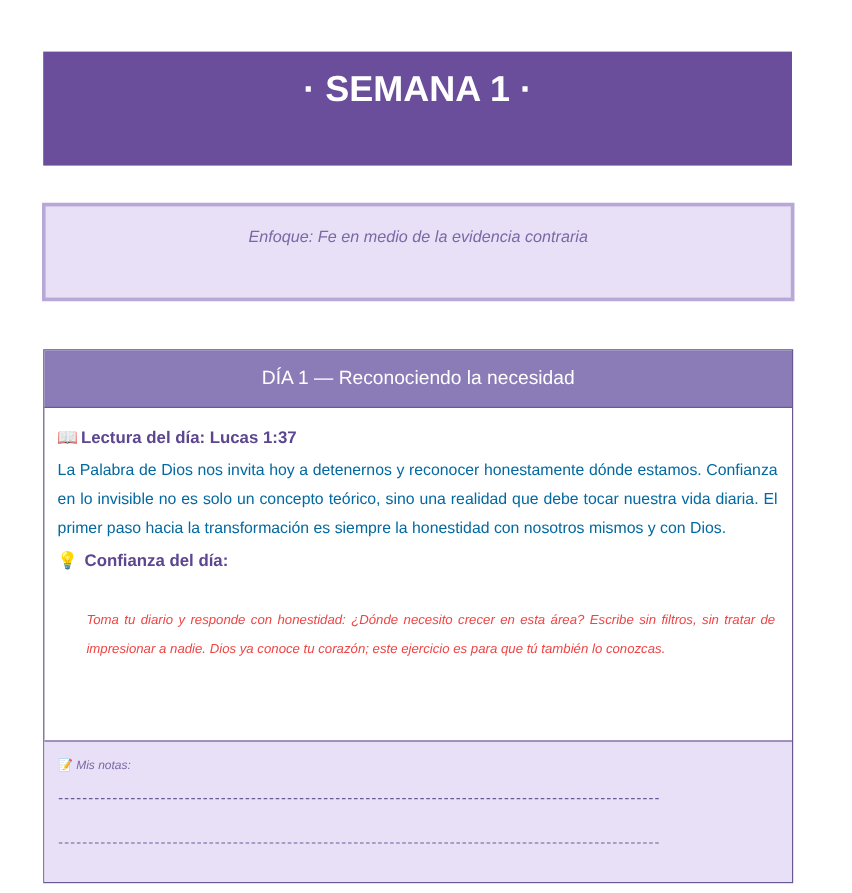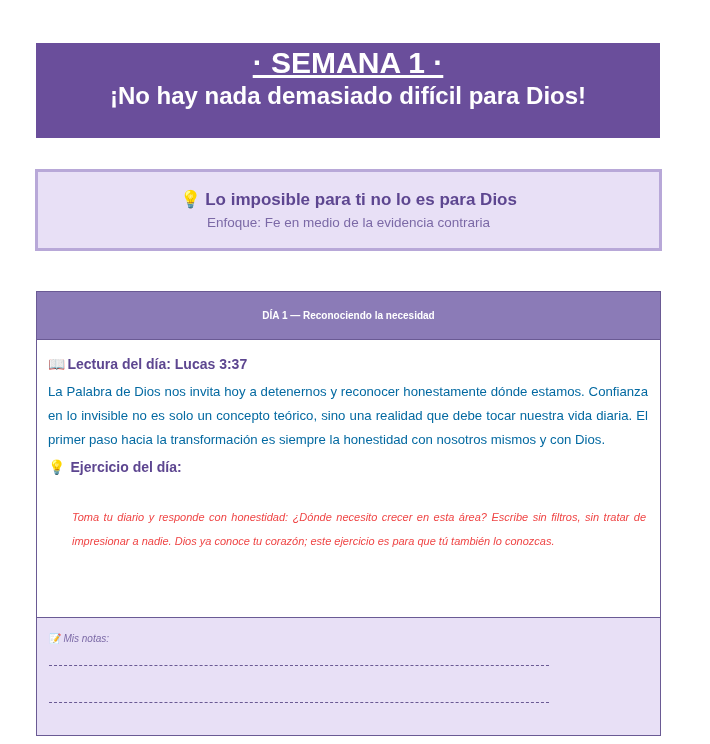--- a/index.html
+++ b/index.html
@@ -23,23 +23,22 @@
       height: 95px;
       background: #6a4e9b;
       color: #ffffff;
       text-align: center;
       box-sizing: border-box;
     }
     .week-title {
       font-size: 30px;
       font-weight: bold;
       line-height: 36px;
-      padding-top: 2px;
+      padding-top: 14px;
       letter-spacing: 0px;
-      text-decoration: underline;
     }
     .week-subtitle {
       font-size: 24px;
       font-weight: bold;
       line-height: 30px;
       margin-top: 0px;
     }
     .theme-box {
       position: absolute;
       left: 35px;
@@ -57,41 +56,42 @@
       font-weight: bold;
       color: #5d4690;
       line-height: 22px;
     }
     .theme-title .bulb {
       color: #f1d37a;
       margin-right: 4px;
       font-weight: normal;
     }
     .theme-focus {
-      margin-top: 3px;
+      margin-top: 17px;
       font-size: 13.5px;
+      font-style: italic;
       color: #7b69a6;
       line-height: 18px;
     }
     .day-card {
       position: absolute;
       left: 36px;
       top: 291px;
       width: 625px;
       height: 445px;
       border: 1px solid #6a5a94;
       box-sizing: border-box;
       background: #ffffff;
     }
     .day-header {
       height: 47px;
       background: #8b7bb7;
       color: #ffffff;
-      font-weight: bold;
-      font-size: 10px;
+      font-weight: normal;
+      font-size: 16px;
       text-align: center;
       line-height: 48px;
       border-bottom: 1px solid #6a5a94;
     }
     .day-body {
       padding: 14px 12px 0 11px;
     }
     .reading-title {
       font-size: 14px;
       font-weight: bold;
@@ -157,39 +157,35 @@
       margin-left: 0;
     }
     .note-line.first { margin-top: 17px; }
     .note-line.second { margin-top: 36px; }
   </style>
 </head>
 <body>
 
 <div class="week-banner">
   <div class="week-title">· SEMANA 1 ·</div>
-  <div class="week-subtitle">¡No hay nada demasiado difícil para Dios!</div>
 </div>
 
 <div class="theme-box">
-  <div class="theme-title">
-    <span class="bulb">💡</span><span>Lo imposible para ti no lo es para Dios</span>
-  </div>
   <div class="theme-focus">Enfoque: Fe en medio de la evidencia contraria</div>
 </div>
 
 <div class="day-card">
   <div class="day-header">DÍA 1 — Reconociendo la necesidad</div>
   <div class="day-body">
     <div class="reading-title">
-      <span class="book">📖</span><span>Lectura del día: Lucas 3:37</span>
+      <span class="book">📖</span><span>Lectura del día: Lucas 1:37</span>
     </div>
     <div class="reading-text">La Palabra de Dios nos invita hoy a detenernos y reconocer honestamente dónde estamos. Confianza en lo invisible no es solo un concepto teórico, sino una realidad que debe tocar nuestra vida diaria. El primer paso hacia la transformación es siempre la honestidad con nosotros mismos y con Dios.</div>
     <div class="exercise-title">
-      <span class="bulb">💡</span><span>Ejercicio del día:</span>
+      <span class="bulb">💡</span><span>Confianza del día:</span>
     </div>
     <div class="exercise-text">Toma tu diario y responde con honestidad: ¿Dónde necesito crecer en esta área? Escribe sin filtros, sin tratar de impresionar a nadie. Dios ya conoce tu corazón; este ejercicio es para que tú también lo conozcas.</div>
   </div>
   <div class="notes">
     <div class="notes-label">
       <span class="pencil">📝</span><span>Mis notas:</span>
     </div>
     <div class="note-line first"></div>
     <div class="note-line second"></div>
   </div>

